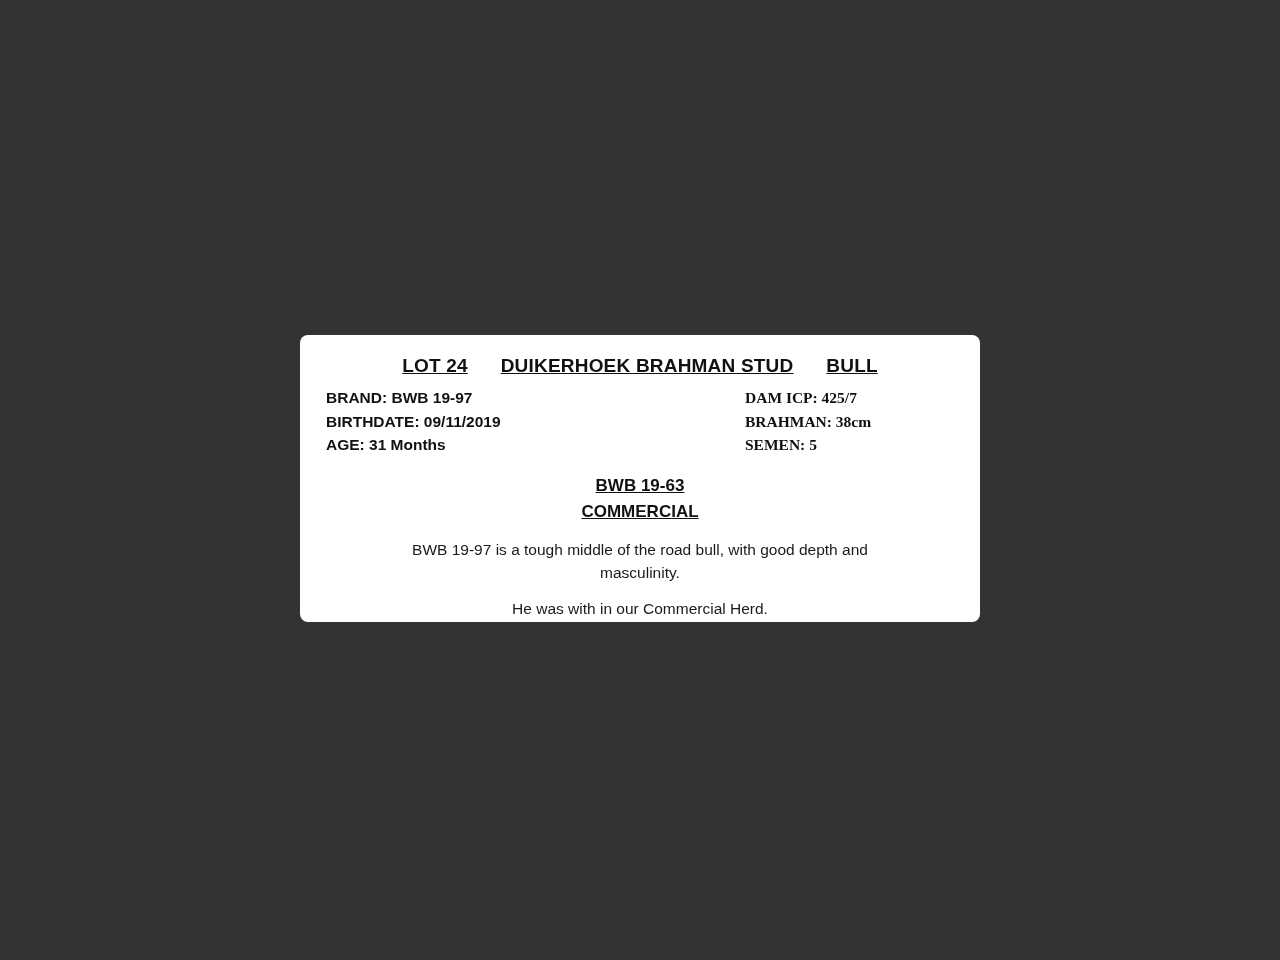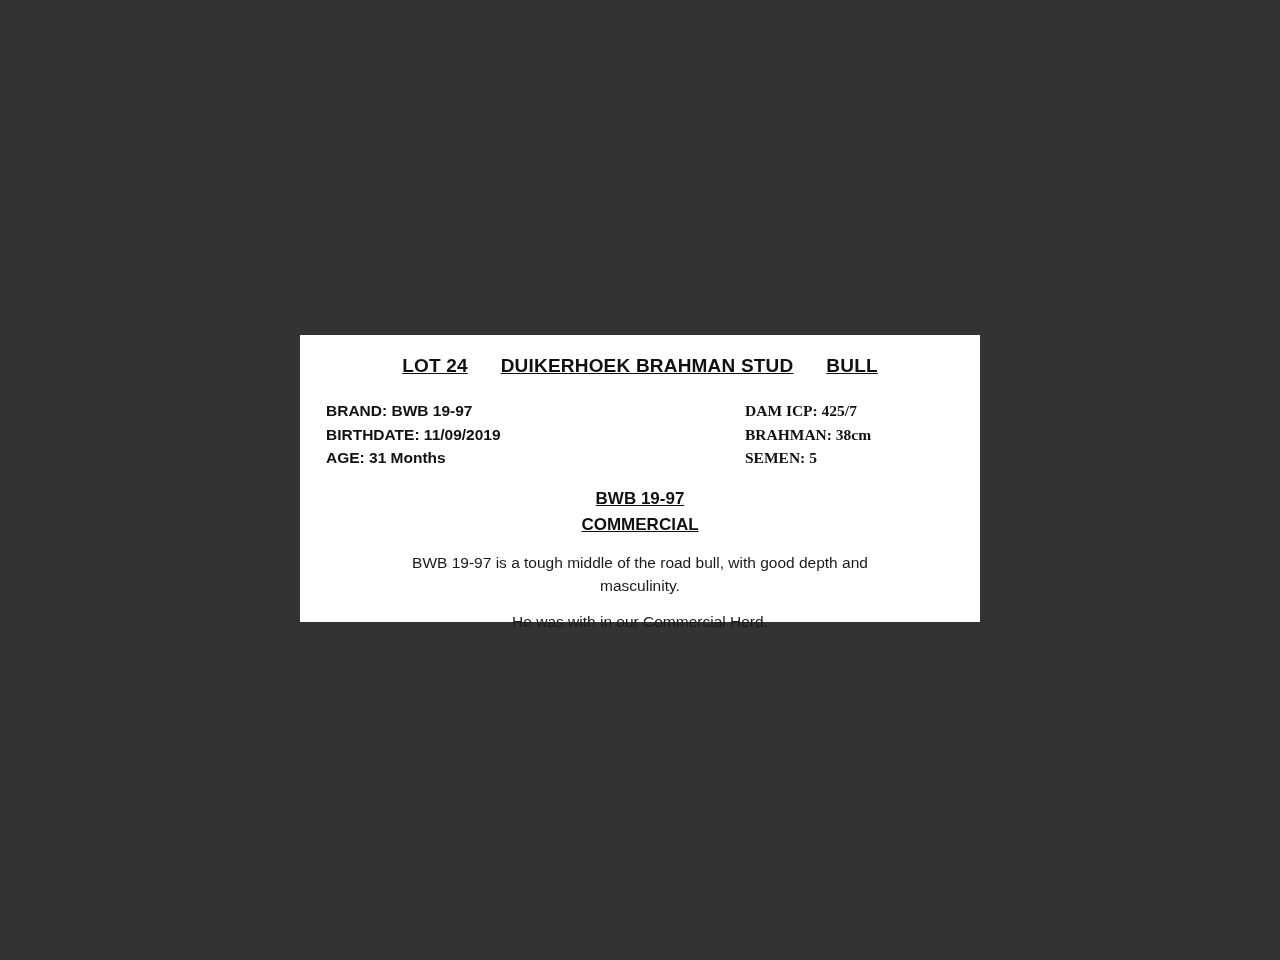--- a/index.html
+++ b/index.html
@@ -20,37 +20,38 @@
   }
   .slide-card {
     position: absolute;
     left: 300px;
     top: 335px;
     width: 680px;
     height: 287px;
     background: #ffffff;
     box-sizing: border-box;
     padding: 0;
+    border-radius: 8px;
   }
   .title-row {
     display: block;
     text-align: center;
     padding-top: 20px;
     font-size: 19px;
     font-weight: 700;
     color: #111111;
     letter-spacing: 0.2px;
     white-space: pre;
   }
   .title-row .u {
     text-decoration: underline;
   }
   .cols {
     display: flex;
-    margin-top: 22px;
+    margin-top: 9px;
     padding: 0 26px;
     box-sizing: border-box;
   }
   .col {
     flex: 0 0 50%;
   }
   .col.right {
     padding-left: 105px;
     box-sizing: border-box;
     font-family: Liberation Serif, serif;
@@ -91,32 +92,32 @@
 
 <div id="stage">
 
   <div class="slide-card">
 
     <div class="title-row"><span class="u">LOT 24</span>      <span class="u">DUIKERHOEK BRAHMAN STUD</span>      <span class="u">BULL</span></div>
 
     <div class="cols">
       <div class="col left">
         <div class="field">BRAND: BWB 19-97</div>
-        <div class="field">BIRTHDATE: 11/09/2019</div>
+        <div class="field">BIRTHDATE: 09/11/2019</div>
         <div class="field">AGE: 31 Months</div>
       </div>
       <div class="col right">
         <div class="field">DAM ICP: 425/7</div>
         <div class="field">BRAHMAN: 38cm</div>
         <div class="field">SEMEN: 5</div>
       </div>
     </div>
 
     <div class="subtitle-block">
-      <div class="subtitle">BWB 19-97</div>
+      <div class="subtitle">BWB 19-63</div>
       <div class="subtitle">COMMERCIAL</div>
     </div>
 
     <div class="body-text">
       <p>BWB 19-97 is a tough middle of the road bull, with good depth and masculinity.</p>
       <p>He was with in our Commercial Herd.</p>
     </div>
 
   </div>
 </div>

